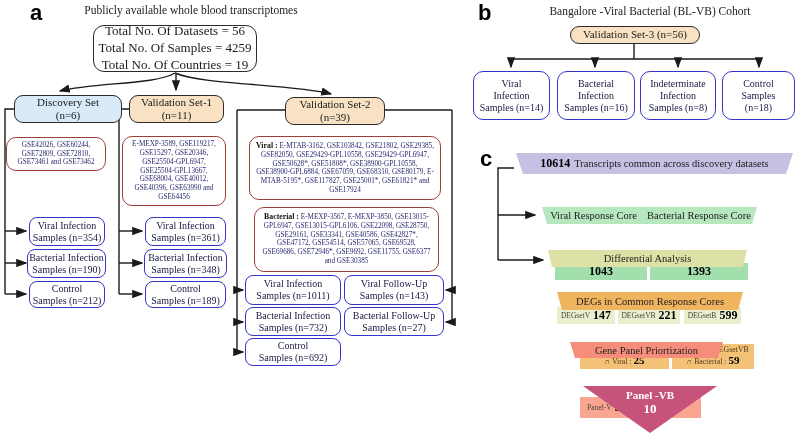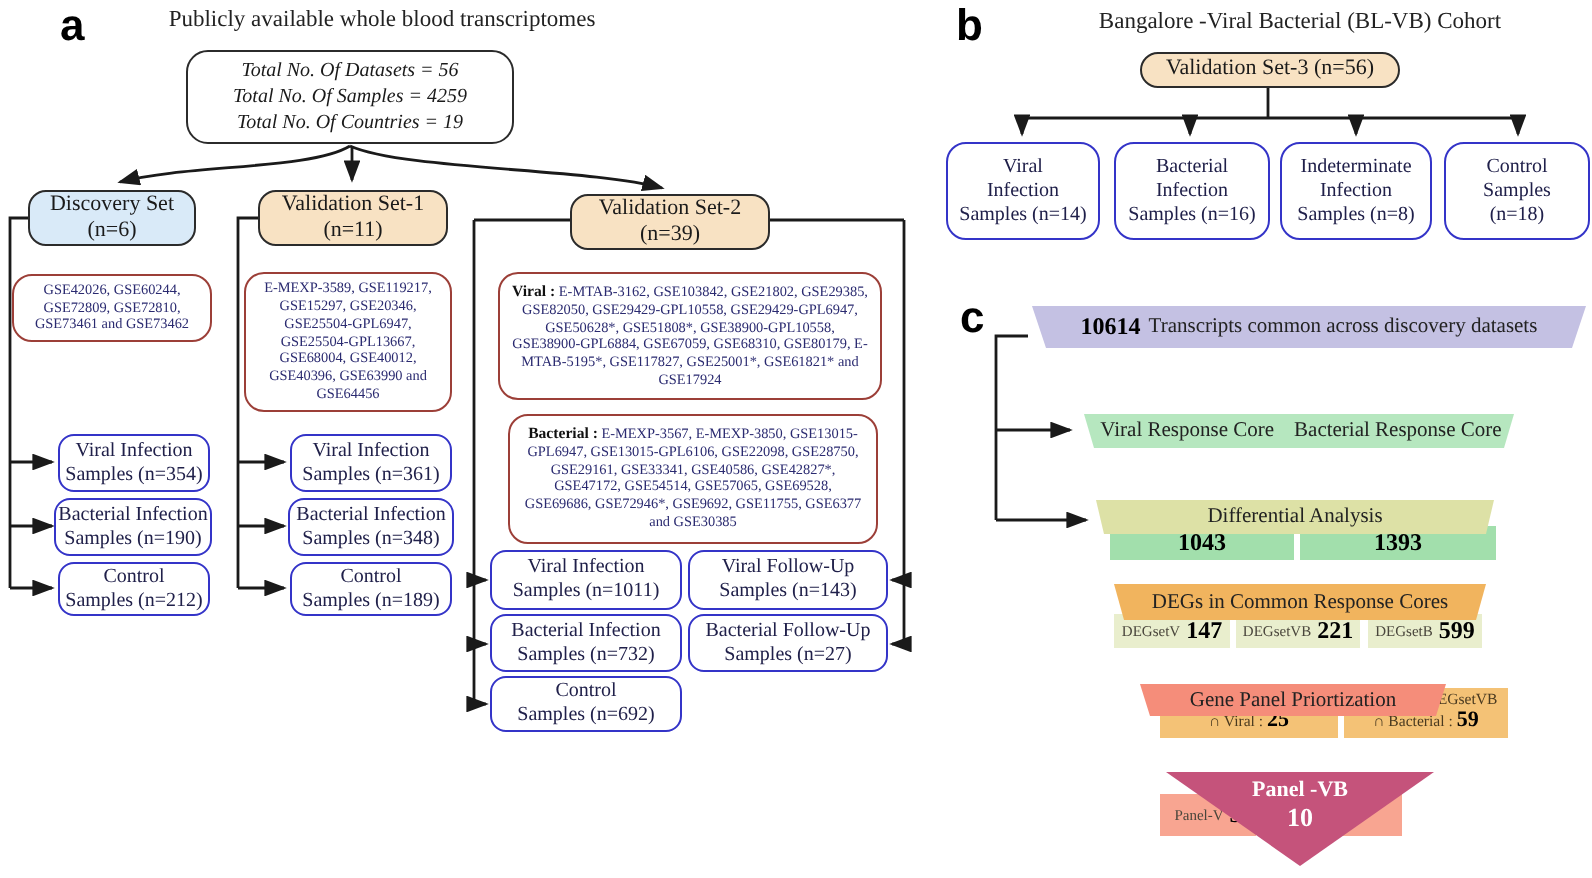--- a/index.html
+++ b/index.html
@@ -8,21 +8,21 @@
   .abs{position:absolute;}
   .plabel{font-family:"Liberation Sans",sans-serif;font-weight:700;font-size:22px;color:#000;z-index:3;}
   .ptitle{font-size:11.5px;text-align:center;color:#222;z-index:3;}
   .box{position:absolute;display:flex;flex-direction:column;align-items:center;justify-content:center;
        text-align:center;background:#fff;z-index:2;box-sizing:border-box;}
   .round{border:1.5px solid #2b2b2b;border-radius:9px;}
   .hdr{font-size:11px;line-height:1.22;}
   .samplebox{border:1.4px solid #3434c8;border-radius:8px;color:#20204a;font-size:10px;line-height:1.2;white-space:pre-line;}
   .gsebox{border:1.3px solid #9c3f38;border-radius:10px;color:#2a2a70;font-size:7.2px;line-height:1.22;padding:2px 3px;}
   .gsebox b{color:#111;font-size:7.8px;}
-  .totals{font-size:10px;line-height:1.3;font-style:italic;}
+  .totals{font-size:13px;line-height:1.3;}
   .band{position:absolute;display:flex;align-items:center;justify-content:center;
         font-size:10.5px;color:#222;z-index:2;box-sizing:border-box;text-align:center;}
   .trap{clip-path:polygon(0 0,100% 0,calc(100% - 7px) 100%,7px 100%);}
   .bnum{font-weight:700;font-size:12px;color:#000;margin-right:4px;}
   .cellrow{position:absolute;display:flex;z-index:2;margin-top:36px;}
   .cell{display:flex;align-items:center;justify-content:center;text-align:center;box-sizing:border-box;}
   .deglab{font-size:7.5px;color:#4a463c;margin-right:3px;}
   .degnum{font-weight:700;font-size:12px;color:#000;}
   .l5line{font-size:7.8px;color:#4a3a20;line-height:1.25;}
   .tri{clip-path:polygon(0 0,100% 0,50% 100%);flex-direction:column;justify-content:flex-start;
@@ -80,21 +80,21 @@
 
   <div class="abs plabel" style="left:30px;top:0px;">a</div>
   <div class="abs ptitle" style="left:60px;top:4px;width:262px;">Publicly available whole blood transcriptomes</div>
 
   <div class="box round totals" style="left:93px;top:25px;width:164px;height:47px;border-radius:11px;">
     <div>Total No. Of Datasets = 56</div>
     <div>Total No. Of Samples = 4259</div>
     <div>Total No. Of Countries = 19</div>
   </div>
 
-  <div class="box round hdr" style="left: 14px; top: 95px; width: 84px; height: 28px; background-color: rgb(217, 234, 248);">
+  <div class="box round hdr" style="left: 14px; top: 95px; width: 108px; height: 28px; background-color: rgb(217, 234, 248);">
     <div>Discovery Set</div>
     <div>(n=6)</div>
   </div>
   <div class="box round hdr" style="left: 129px; top: 95px; width: 95px; height: 28px; background-color: rgb(248, 226, 195);">
     <div>Validation Set-1</div>
     <div>(n=11)</div>
   </div>
   <div class="box round hdr" style="left: 285px; top: 97px; width: 100px; height: 28px; background-color: rgb(248, 226, 195);">
     <div>Validation Set-2</div>
     <div>(n=39)</div>

